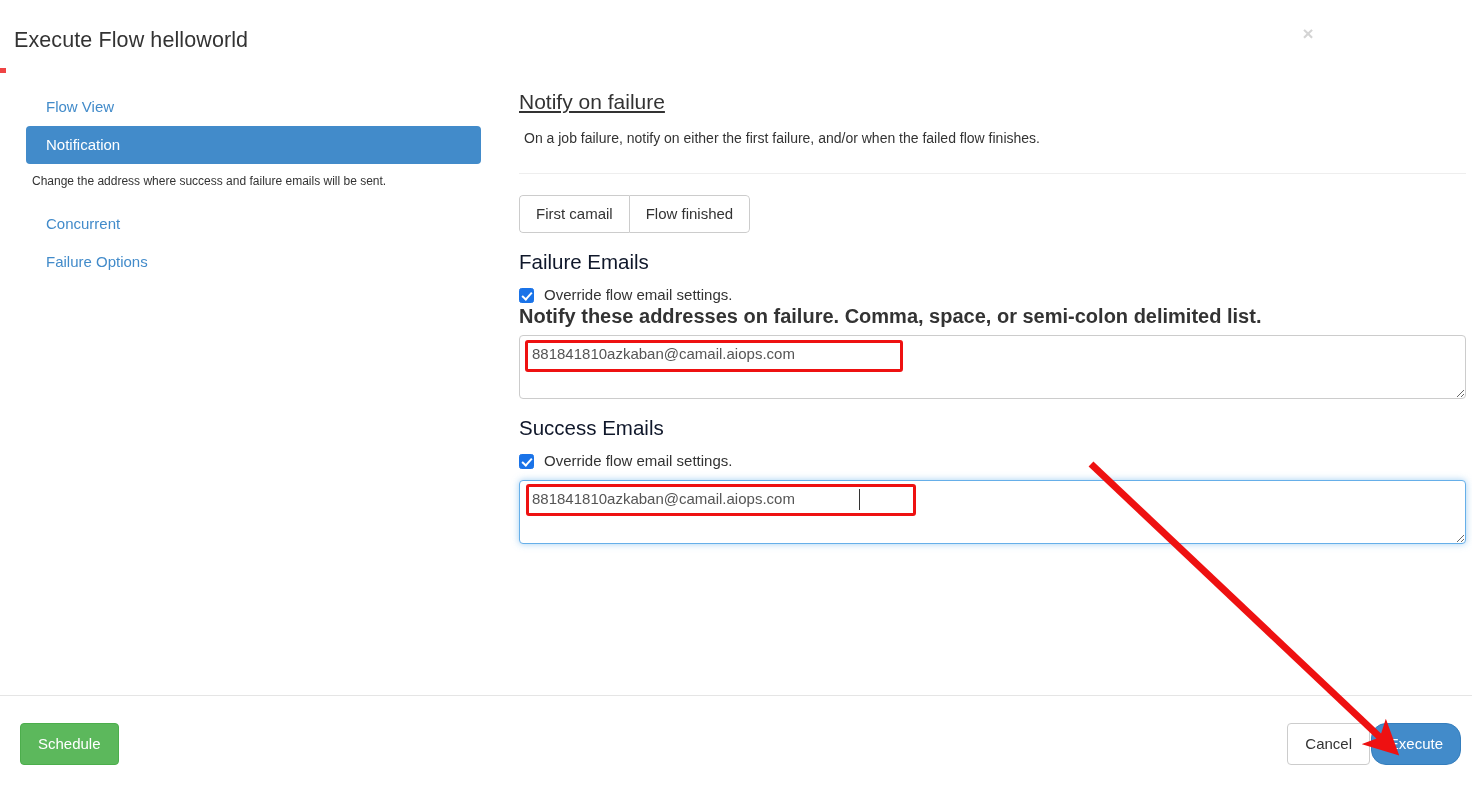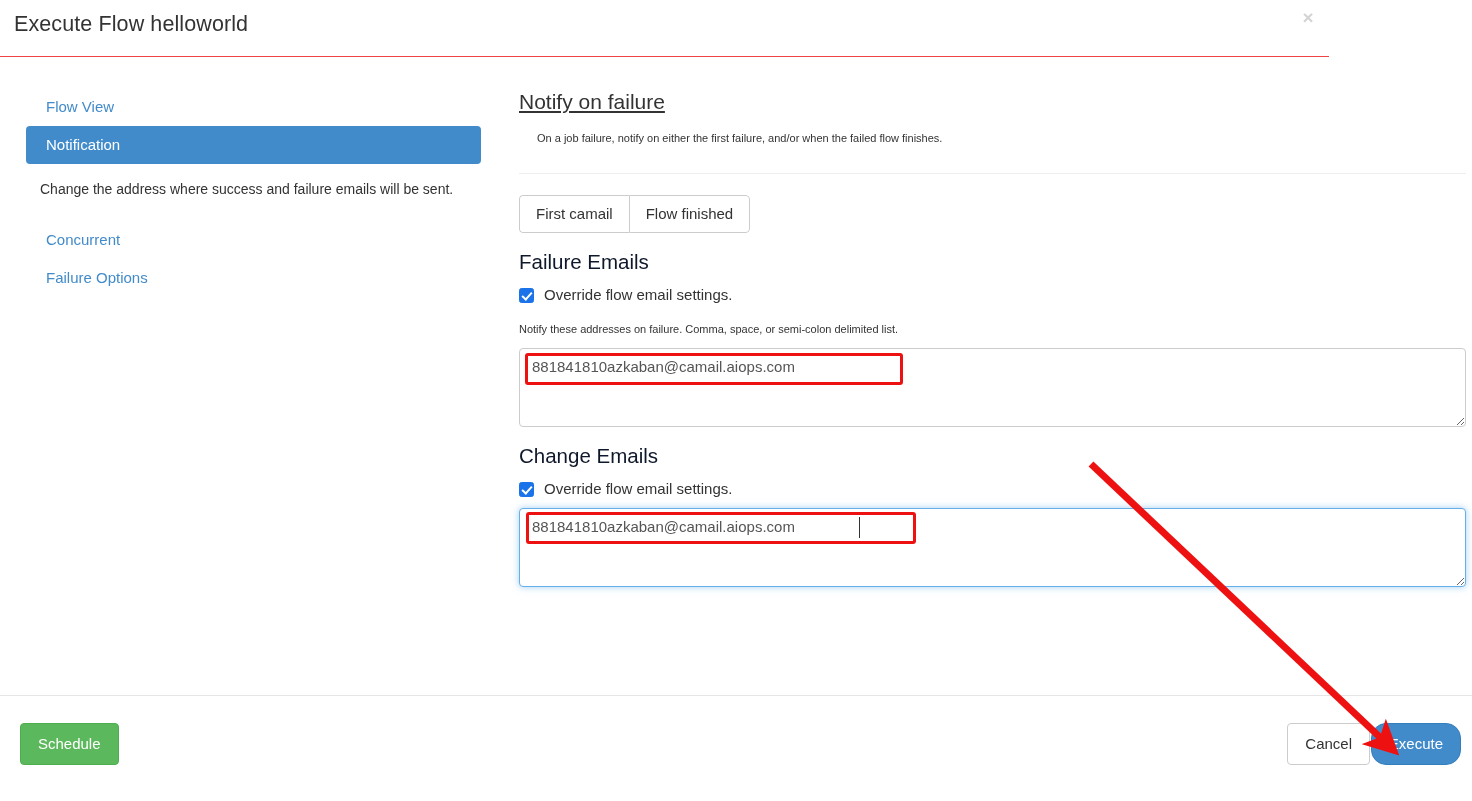--- a/index.html
+++ b/index.html
@@ -15,23 +15,23 @@
   #modal {
     position: relative;
     width: 1472px;
     height: 801px;
     background: #fff;
   }
 
   
   #modal-header {
     position: absolute;
-    left: 0; top: 0;
+    left: 0; top: 16px;
     width: 1329px; height: 57px;
-    border-bottom: 1px solid #ef4444;
+    border-bottom: 5px solid #ef4444;
     background: #fff;
   }
   #modal-title {
     position: absolute;
     left: 14px; top: 10px;
     font-size: 21.5px;
     font-weight: 400;
     color: #333;
     letter-spacing: .1px;
     line-height: 28px;
@@ -75,45 +75,45 @@
     text-decoration: none;
     border-radius: 4px;
     cursor: pointer;
   }
   .side-item.active {
     background: #428bca;
     color: #fff;
     cursor: default;
   }
   .side-desc {
-    font-size: 14px;
+    font-size: 12px;
     color: #333;
     line-height: 23px;
     padding: 2px 2px 8px 2px;
-    margin: 12px;
+    margin: 4px;
   }
 
   
   #main-pane {
     position: absolute;
     left: 513px; top: 30px;
     width: 947px;
   }
   .pane-title {
     font-size: 21px;
     font-weight: 400;
     color: #333;
     margin: 0;
     line-height: 28px;
     text-decoration: underline;
   }
   .pane-sub {
-    font-size: 11px;
-    color: #333;
-    margin: 12px 0 0 18px;
+    font-size: 14px;
+    color: #333;
+    margin: 12px 0 0 5px;
     line-height: 21px;
   }
   hr.sep {
     border: 0;
     border-top: 1px solid #eeeeee;
     margin: 24px 0 0 0;
   }
 
   
   .btn-group {
@@ -172,35 +172,35 @@
     transform: rotate(42deg);
   }
   .chk-label {
     font-size: 15px;
     color: #333;
     margin-left: 10px;
     line-height: 20px;
   }
 
   .field-label {
-    font-size: 11px;
-    font-weight: normal;
-    color: #333;
-    margin: 14px 0 0 0;
+    font-size: 20px;
+    font-weight: bold;
+    color: #333;
+    margin: 1px 0 0 0;
     line-height: 20px;
   }
 
   .ta-wrap {
     position: relative;
     margin-top: 9px;
   }
   textarea.email-ta {
     display: block;
     width: 947px;
-    height: 79px;
+    height: 64px;
     padding: 8px 12px;
     font-family: "Liberation Sans", sans-serif;
     font-size: 15px;
     color: #555;
     line-height: 20px;
     border: 1px solid #cccccc;
     border-radius: 4px;
     background: #fff;
     resize: vertical;
     outline: none;
@@ -313,21 +313,21 @@
       </div>
 
       <p class="field-label">Notify these addresses on failure. Comma, space, or semi-colon delimited list.</p>
 
       <div class="ta-wrap">
         <textarea class="email-ta" id="ta-failure" placeholder="" style="">881841810azkaban@camail.aiops.com</textarea>
         <div class="annot-rect" id="annot-failure"></div>
       </div>
 
       
-      <h4 class="section-title">Change Emails</h4>
+      <h4 class="section-title">Success Emails</h4>
 
       <div class="chk-row">
         <span class="chk-box"></span>
         <span class="chk-label">Override flow email settings.</span>
       </div>
 
 
       <div class="ta-wrap">
         <textarea class="email-ta focused" id="ta-success" placeholder="" style="">881841810azkaban@camail.aiops.com</textarea>
         <div class="caret"></div>

